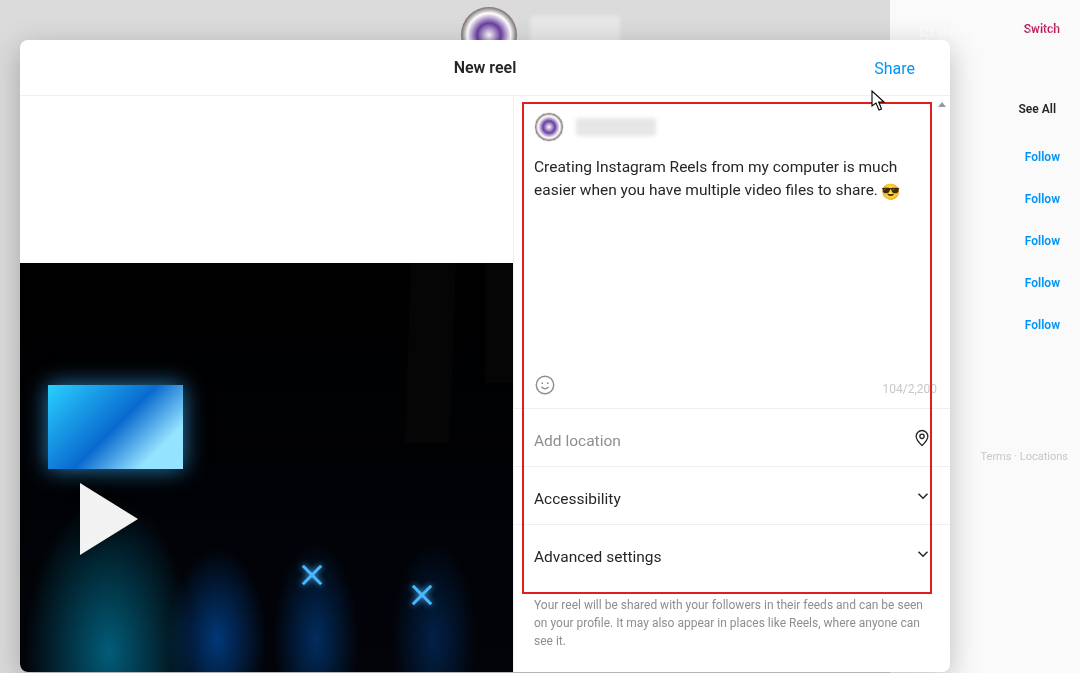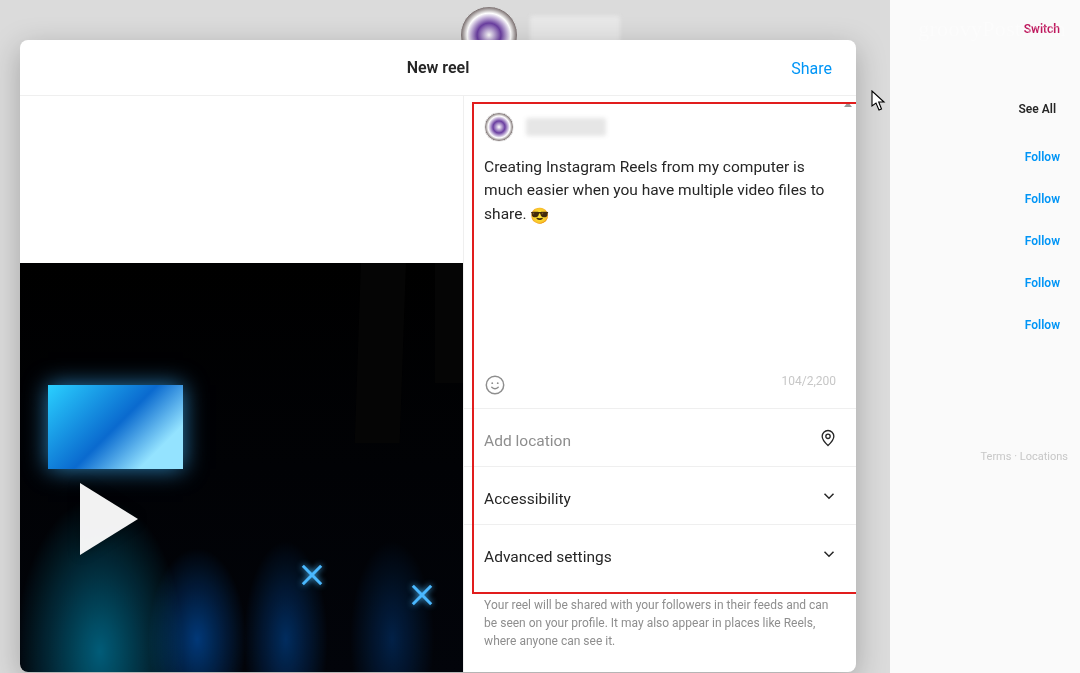--- a/index.html
+++ b/index.html
@@ -93,21 +93,21 @@
     color: rgba(255,255,255,0.38);
     z-index: 50;
     letter-spacing: 0.3px;
   }
 
   
   .modal {
     position: absolute;
     left: 20px;
     top: 40px;
-    width: 836px;
+    width: 930px;
     height: 632px;
     background: #fff;
     border-radius: 8px;
     box-shadow: 0 8px 30px rgba(0,0,0,0.25);
     display: flex;
     flex-direction: column;
     overflow: hidden;
     z-index: 20;
   }
   .modal-header {
@@ -118,21 +118,21 @@
     justify-content: center;
     position: relative;
     flex: 0 0 auto;
   }
   .modal-title {
     font-size: 16px;
     font-weight: 600;
   }
   .modal-share {
     position: absolute;
-    right: 24px;
+    right: 35px;
     top: 50%;
     transform: translateY(-50%);
     font-size: 16px;
     font-weight: 400;
     color: #0095f6;
     cursor: pointer;
   }
   .cursor-icon {
     position: absolute;
     left: 870px;
@@ -267,23 +267,23 @@
     color: #262626;
   }
   .caption-text { white-space: pre-wrap; }
   .emoji-sun {
     display: inline-block;
     vertical-align: -2px;
   }
 
   .caption-footer {
     display: flex;
-    align-items: flex-start;
+    align-items: flex-end;
     justify-content: space-between;
-    padding: 2px 20px 12px 20px;
+    padding: 2px 13px 12px 20px;
   }
   .counter { font-size: 12px; color: #c7c7c7; }
 
   .section-row {
     display: flex;
     align-items: center;
     justify-content: space-between;
     padding: 16px 18px 16px 20px;
     border-top: 1px solid #efefef;
     cursor: pointer;

